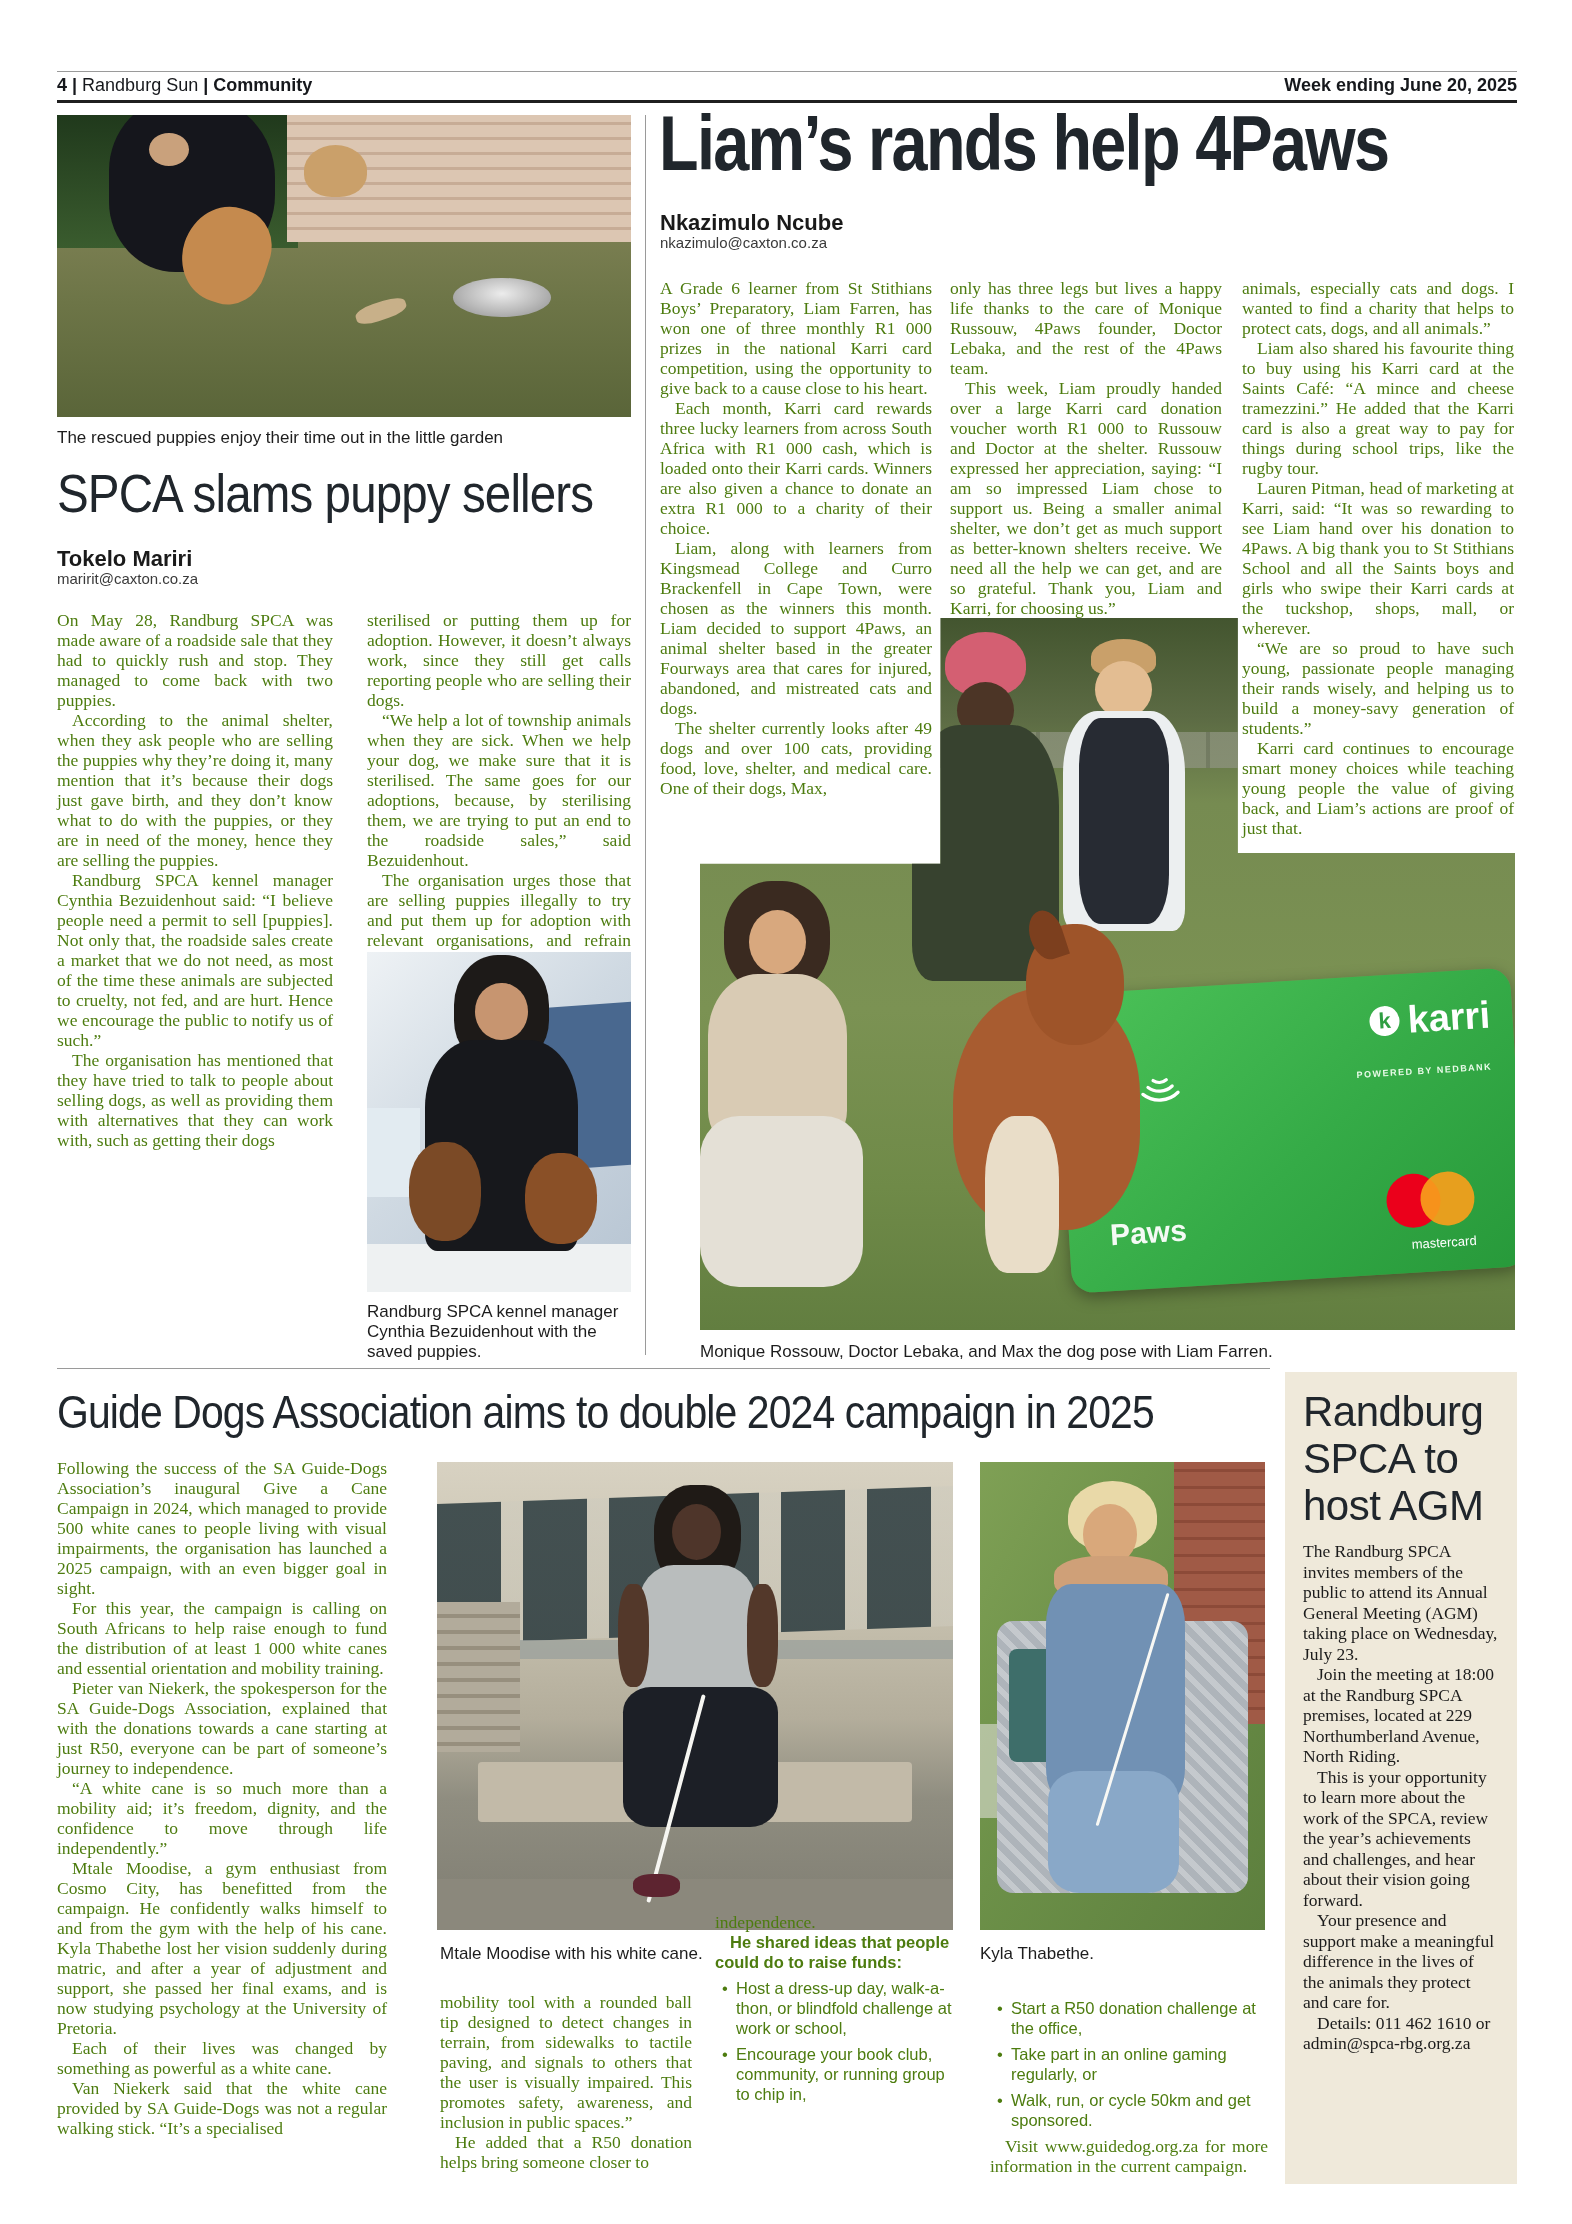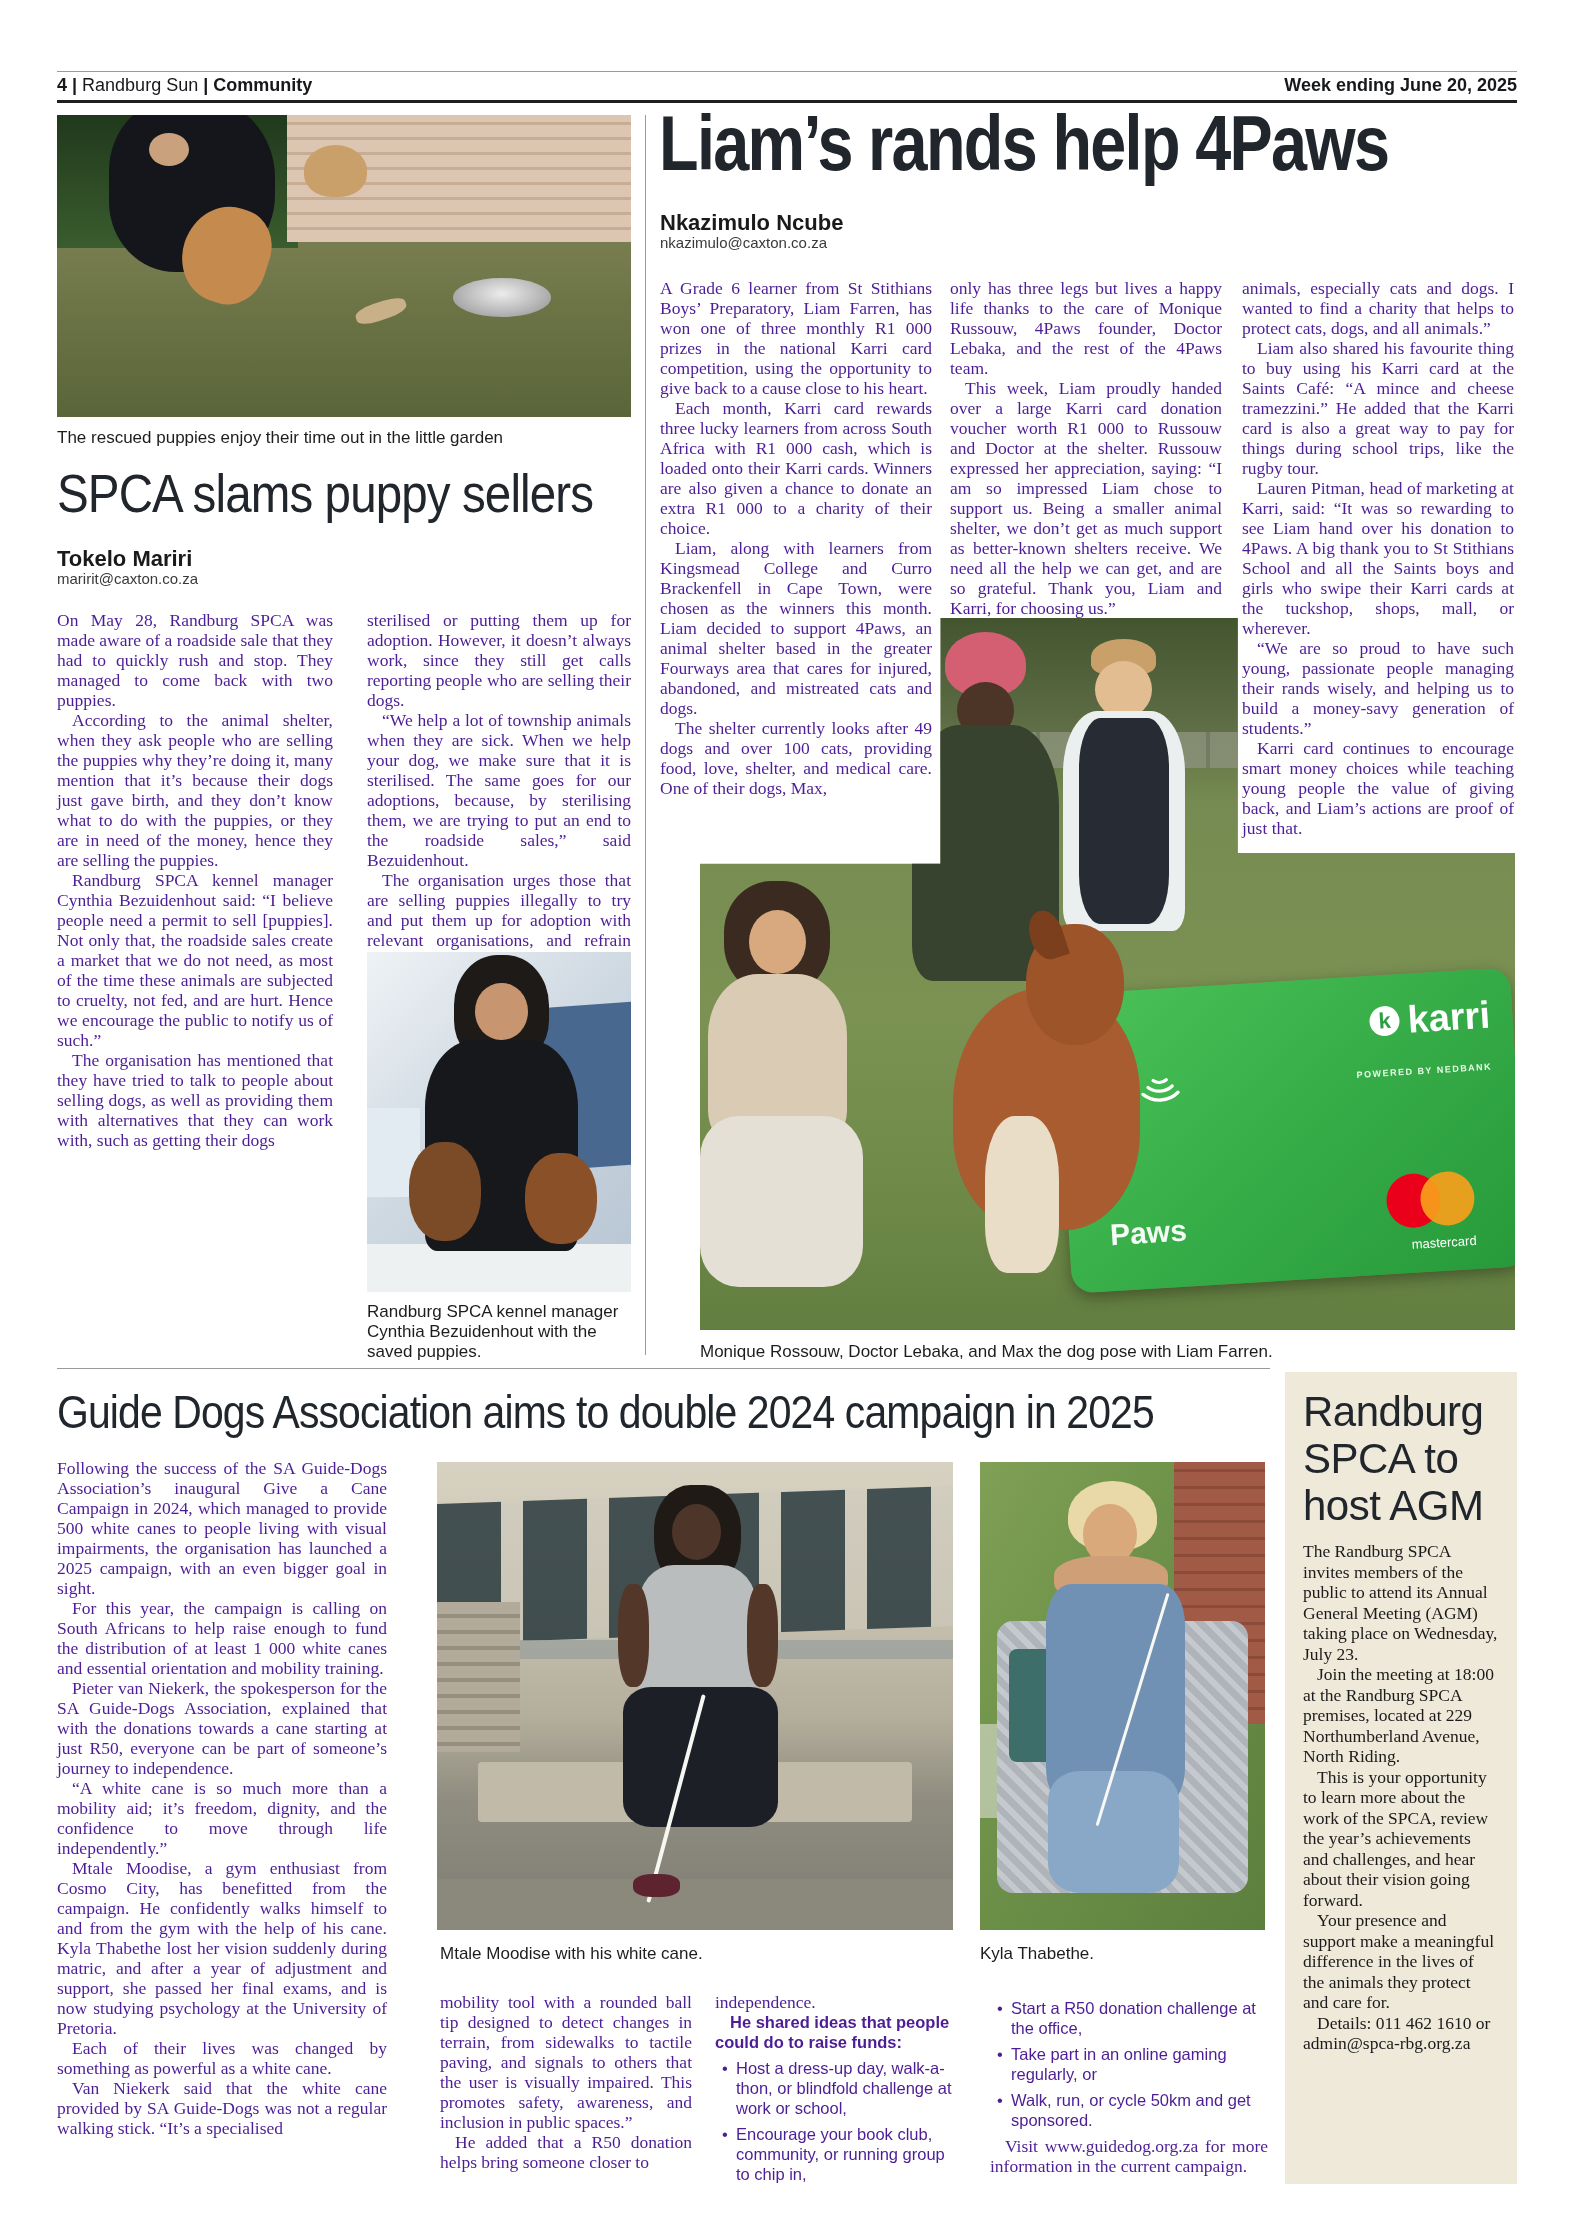--- a/index.html
+++ b/index.html
@@ -20,21 +20,21 @@
   .h-liam{font-size:78px;font-weight:700;letter-spacing:-2px;transform:scaleX(.83);}
   .h-guide{font-size:46px;font-weight:400;letter-spacing:-1px;transform:scaleX(.89);}
   .h-agm{font-size:42px;font-weight:400;letter-spacing:-.5px;line-height:47px;white-space:normal;transform:none;}
 
   
   .byline{position:absolute;font-family:"Liberation Sans",sans-serif;}
   .byline .nm{font-weight:bold;font-size:22px;color:#1a1a1a;line-height:22px;}
   .byline .em{font-size:15px;color:#3a3a3a;line-height:18px;}
 
   
-  .col{position:absolute;font-size:17.5px;line-height:20px;text-align:justify;color:#4c1d95;}
+  .col{position:absolute;font-size:17.5px;line-height:20px;text-align:justify;color:#4d7c0f;}
   .col p{margin:0;}
   .col p + p{text-indent:15px;}
   .caption{position:absolute;font-family:"Liberation Sans",sans-serif;font-size:17px;line-height:20px;color:#1d1d1d;}
 
   
   .sanscol{font-family:"Liberation Sans",sans-serif;font-size:16.5px;line-height:20px;text-align:left;}
   .sanscol .lead-serif{font-family:"Liberation Serif",serif;font-size:17.5px;}
   .sanscol .boldhead{font-weight:bold;margin:0;}
   .sanscol ul{list-style:none;margin:0;padding:0;}
   .sanscol li{position:relative;padding-left:15px;margin:6px;}
@@ -246,21 +246,21 @@
     <div class="ph" style="left:24%;top:66%;width:46%;height:26%;background:#89a8c8;border-radius:24%;"></div>
     <div class="ph" style="left:53%;top:27%;width:3px;height:52%;background:#f8f8f4;transform:rotate(17deg);border-radius:2px;"></div>
   </div>
   <div class="caption" style="left:980px;top:1944px;width:285px;">Kyla Thabethe.</div>
 
   <div class="col" style="left:440px;top:1992px;width:252px;">
       <p class="para">mobility tool with a rounded ball tip designed to detect changes in terrain, from sidewalks to tactile paving, and signals to others that the user is visually impaired. This promotes safety, awareness, and inclusion in public spaces.”</p>
       <p class="para">He added that a R50 donation helps bring someone closer to</p>
     </div>
 
-  <div class="col sanscol" style="left:715px;top:1992px;width:252px;">
+  <div class="col sanscol" style="left:715px;top:1912px;width:252px;">
     <p class="lead-serif" style="margin:0;">independence.</p>
     <p class="boldhead">He shared ideas that people could do to raise funds:</p>
     <ul>
         <li>Host a dress-up day, walk-a-thon, or blindfold challenge at work or school,</li>
         <li>Encourage your book club, community, or running group to chip in,</li>
       </ul>
   </div>
 
   <div class="col sanscol" style="left:990px;top:1992px;width:278px;">
     <ul>

